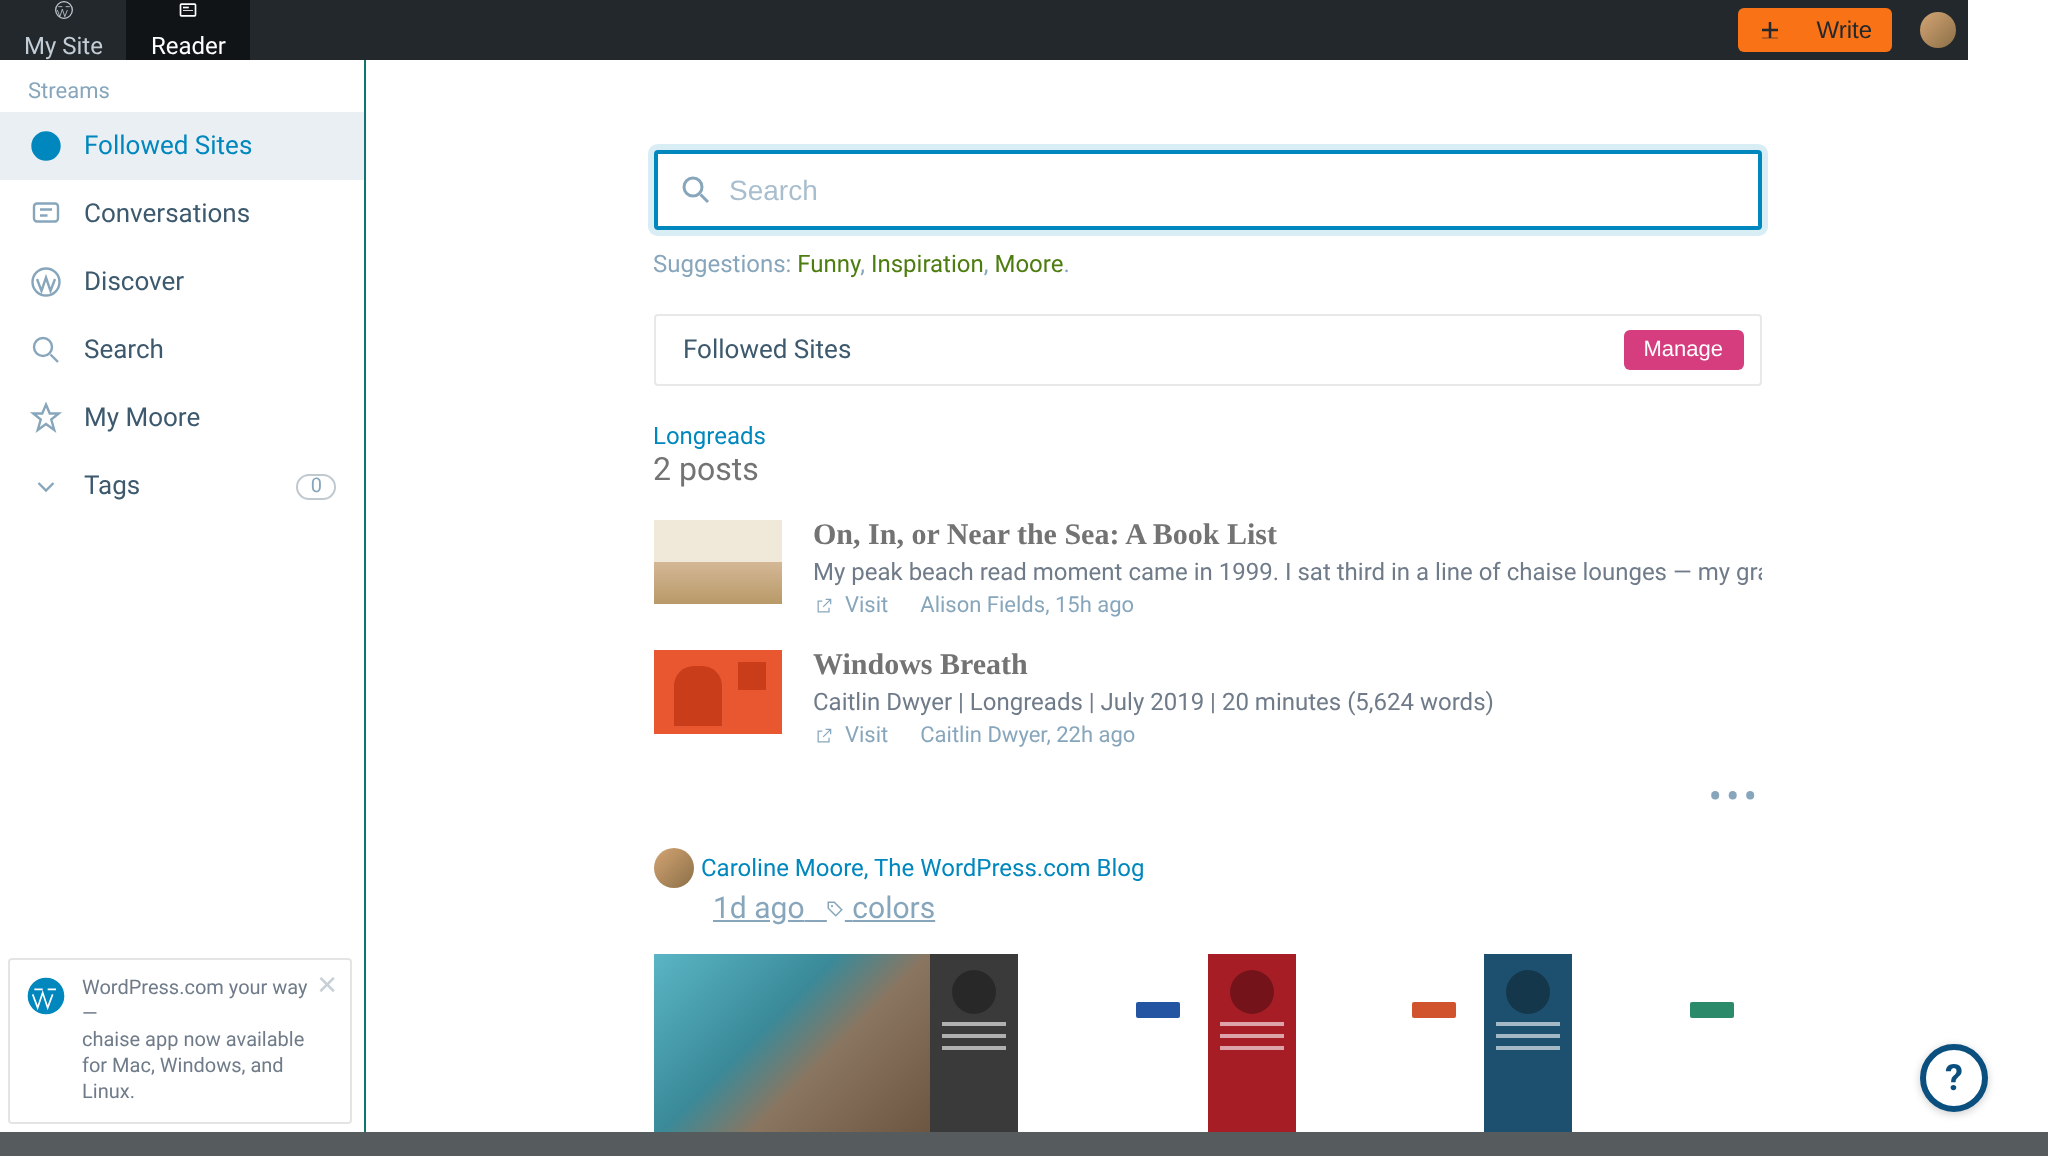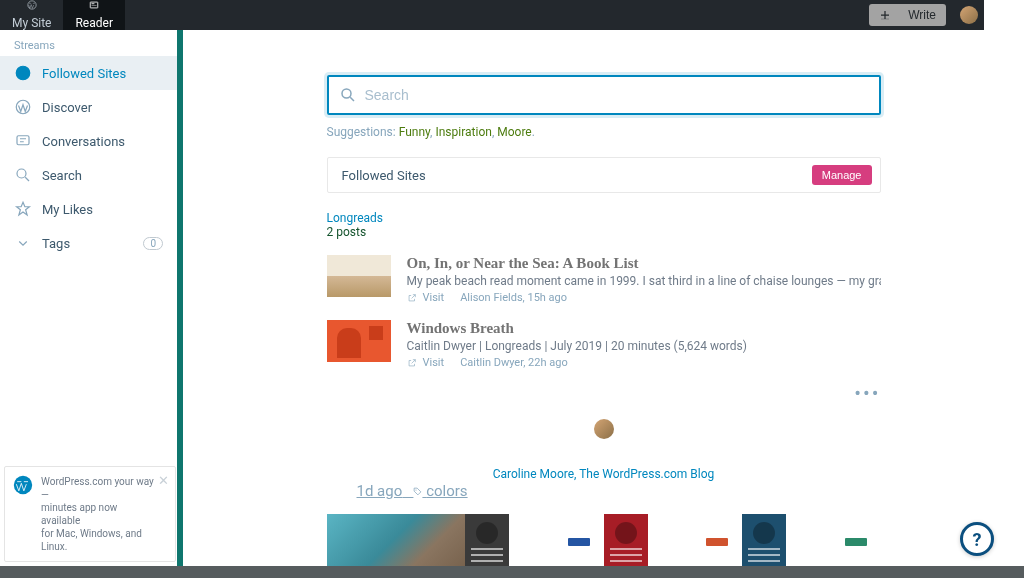--- a/index.html
+++ b/index.html
@@ -3,27 +3,27 @@
   <meta charset="utf-8">
   <style>
     * { margin: 0; padding: 0; box-sizing: border-box; }
     body { font-family: -apple-system, BlinkMacSystemFont, "Segoe UI", Roboto, sans-serif; background: #fff; width: 1024px; height: 578px; overflow: hidden; position: relative; }
     
     .topbar { height: 30px; background: #23282d; display: flex; align-items: center; color: #c3cdd6; font-size: 12px; }
     .topbar-left { display: flex; height: 100%; }
     .topbar-item { display: flex; align-items: center; padding: 0 12px; height: 100%; gap: 6px; cursor: pointer; flex-direction: column; }
     .topbar-item.active { background: #101417; color: #fff; justify-content: space-between; }
     .topbar-right { margin-left: auto; display: flex; align-items: center; gap: 14px; padding-right: 16px; }
-    .write-btn { background: #a3a3a3; color: #23282d; border: none; height: 22px; padding: 0 10px; border-radius: 3px; display: flex; align-items: center; gap: 17px; font-size: 12px; cursor: pointer; }
+    .write-btn { background: #f97316; color: #23282d; border: none; height: 22px; padding: 0 10px; border-radius: 3px; display: flex; align-items: center; gap: 17px; font-size: 12px; cursor: pointer; }
     .avatar-sm { width: 18px; height: 18px; border-radius: 50%; background: linear-gradient(135deg,#d4a574,#8b6f47); }
     .bell-icon { width: 16px; height: 16px; fill: #fff; }
     .wp-logo { width: 16px; height: 16px; }
     
     .main-wrap { display: flex; height: 548px; }
-    .sidebar { width: 183px; border-right: 6px solid #0f766e; background: #fff; }
+    .sidebar { width: 183px; border-right: 1px solid #0f766e; background: #fff; }
     .sidebar-head { font-size: 11px; color: #87a6bc; padding: 9px 14px 4px; }
     .sidebar-item { display: flex; align-items: center; gap: 10px; padding: 8px 14px; font-size: 13px; color: #3d596d; cursor: pointer; }
     .sidebar-item.active { background: #e9eff3; color: #0087be; }
     .sidebar-item.active .side-icon { fill: #0087be; stroke: #0087be; }
     .side-icon { width: 18px; height: 18px; fill: none; stroke: #87a6bc; stroke-width: 1.6; }
     .tag-badge { margin-left: auto; border: 1px solid #c0c9d0; border-radius: 10px; font-size: 10px; padding: 0 6px; color: #87a6bc; }
     
     .content { flex: 1; background: #fff; padding: 0; position: relative; overflow: hidden; }
     .feed-col { width: 554px; margin: 0 auto; padding-top: 45px; }
     .search-box { border: 2px solid #0087be; box-shadow: 0 0 0 3px rgba(0,135,190,0.15); height: 40px; display: flex; align-items: center; padding: 0 10px; border-radius: 2px; }
@@ -31,38 +31,38 @@
     .search-box input::placeholder { color: #a8bece; }
     .search-icon { width: 18px; height: 18px; stroke: #87a6bc; fill: none; stroke-width: 2; margin-right: 8px; }
     
     .suggestions { font-size: 12px; color: #87a6bc; margin-top: 10px; }
     .suggestions a { color: #4d7c0f; text-decoration: none; }
     
     .followed-card { border: 1px solid #e8e8e8; border-radius: 2px; height: 36px; display: flex; align-items: center; padding: 0 8px 0 14px; margin-top: 18px; font-size: 13px; color: #3d596d; }
     .manage-btn { margin-left: auto; background: #d63d7f; color: #fff; border: none; font-size: 11px; padding: 4px 10px; border-radius: 3px; cursor: pointer; }
     
     .feed-link { color: #0087be; font-size: 12px; margin-top: 18px; display: block; }
-    .feed-meta { font-size: 12px; color: #14532d; }
+    .feed-meta { font-size: 16px; color: #737373; }
     
     .post-row { display: flex; gap: 16px; margin-top: 16px; }
     .post-thumb { width: 64px; height: 42px; background: #dcd3c0; flex-shrink: 0; }
     .post-thumb.book { background: linear-gradient(180deg,#f0e8d8 0%,#f0e8d8 50%,#d4b896 50%,#b89968 100%); position: relative; }
     .post-thumb.person { background: #e8572f; position: relative; }
     .person-shape { position: absolute; left: 10px; top: 8px; width: 24px; height: 30px; background: #c93d1a; border-radius: 10px 10px 0 0; }
     .person-box { position: absolute; right: 8px; top: 6px; width: 14px; height: 14px; background: #c93d1a; }
     .post-body { flex: 1; min-width: 0; }
     .post-title { font-family: Georgia, serif; font-weight: bold; font-size: 15px; color: #737373; margin-bottom: 2px; }
     .post-excerpt { font-size: 12px; color: #6f7b89; white-space: nowrap; overflow: hidden; text-overflow: clip; }
     .post-meta { font-size: 11px; color: #87a6bc; margin-top: 3px; display: flex; align-items: center; gap: 6px; }
     .ext-icon { width: 10px; height: 10px; stroke: #87a6bc; fill: none; stroke-width: 1.5; }
     
     .dots-row { text-align: right; color: #87a6bc; font-size: 20px; letter-spacing: 2px; margin-top: 12px; cursor: pointer; }
     
     .blog-post { margin-top: 14px; }
-    .blog-head { display: flex; align-items: center; gap: 28px; flex-direction: column; }
+    .blog-head { display: flex; align-items: center; gap: 4px; }
     .blog-avatar { width: 20px; height: 20px; border-radius: 50%; background: linear-gradient(135deg,#d4a574,#8b6f47); }
     .blog-auth { font-size: 12px; color: #0087be; }
     .blog-sub { font-size: 15px; color: #87a6bc; padding-left: 30px; margin-top: 1px; text-decoration: underline; }
     .blog-image { width: 100%; height: 92px; margin-top: 14px; display: flex; }
     .blog-seg { flex: 1; position: relative; }
     .seg0 { background: linear-gradient(135deg,#5ab5c4 0%,#3a8a99 40%,#8a7560 60%,#6b5540 100%); }
     .seg-template { display: flex; }
     .seg-dark { width: 32%; display: flex; flex-direction: column; padding: 8px 4px; gap: 4px; }
     .seg-light { flex: 1; background: #fff; position: relative; }
     .seg-circle { width: 22px; height: 22px; border-radius: 50%; background: rgba(0,0,0,0.3); align-self: center; }
@@ -122,44 +122,44 @@
     <div class="sidebar-head">Streams</div>
     <div class="sidebar-item active">
       <svg class="side-icon" viewBox="0 0 24 24">
           <circle cx="12" cy="12" r="9"></circle>
           <path d="M8 12l3 3 5-6"></path>
         </svg>
       <span>Followed Sites</span>
     </div>
     <div class="sidebar-item">
       <svg class="side-icon" viewBox="0 0 24 24">
+          <rect x="4" y="5" width="16" height="12" rx="2"></rect>
+          <path d="M8 9h8M8 13h5"></path>
+        </svg>
+      <span>Conversations</span>
+    </div>
+    <div class="sidebar-item">
+      <svg class="side-icon" viewBox="0 0 24 24">
           <circle cx="12" cy="12" r="9"></circle>
           <path d="M6 10l3 8 3-9 3 9 3-8"></path>
         </svg>
       <span>Discover</span>
     </div>
     <div class="sidebar-item">
       <svg class="side-icon" viewBox="0 0 24 24">
-          <rect x="4" y="5" width="16" height="12" rx="2"></rect>
-          <path d="M8 9h8M8 13h5"></path>
-        </svg>
-      <span>Conversations</span>
-    </div>
-    <div class="sidebar-item">
-      <svg class="side-icon" viewBox="0 0 24 24">
           <circle cx="10" cy="10" r="6"></circle>
           <path d="M15 15l5 5"></path>
         </svg>
       <span>Search</span>
     </div>
     <div class="sidebar-item">
       <svg class="side-icon" viewBox="0 0 24 24">
           <path d="M12 3l2.5 6h6l-5 4 2 7-5.5-4-5.5 4 2-7-5-4h6z"></path>
         </svg>
-      <span>My Likes</span>
+      <span>My Moore</span>
     </div>
     <div class="sidebar-item">
       <svg class="side-icon" viewBox="0 0 24 24">
           <path d="M7 10l5 5 5-5"></path>
         </svg>
       <span>Tags</span>
       <span class="tag-badge">0</span>
     </div>
   </div>
 
@@ -273,21 +273,21 @@
   </div>
 </div>
 
 <div class="promo-card">
   <svg class="promo-logo" viewBox="0 0 24 24">
       <circle cx="12" cy="12" r="11" fill="#0087be"></circle>
       <path d="M4 11l3 8 3-9 3 9 3-8M5 8h5m3 0h5" stroke="#fff" stroke-width="1" fill="none"></path>
     </svg>
   <div>
     <div>WordPress.com your way —</div>
-    <div>minutes app now available</div>
+    <div>chaise app now available</div>
     <div>for Mac, Windows, and Linux.</div>
   </div>
   <div class="promo-close">✕</div>
 </div>
 
 <div class="help-btn">?</div>
 
 <div class="bottom-bar"></div>
 
 </body></html>

